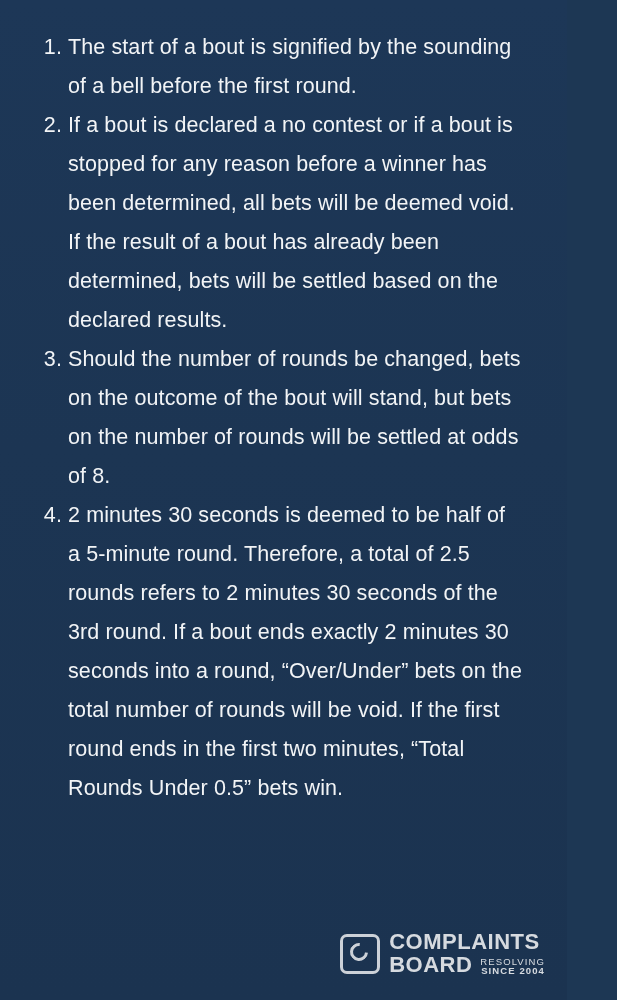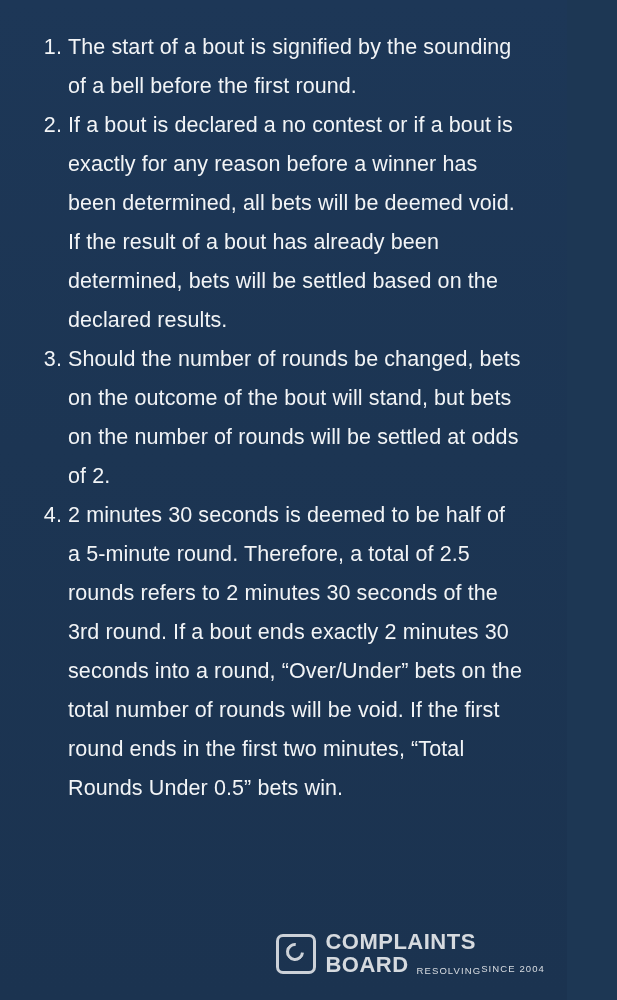--- a/index.html
+++ b/index.html
@@ -98,47 +98,48 @@
   .watermark .wm-sub {
     font-size: 9.5px;
     letter-spacing: 1.1px;
     display: block;
     margin-top: 2px;
   }
   .watermark .wm-sub2 {
     font-size: 9.5px;
     letter-spacing: 1.1px;
     display: block;
+    font-weight: bold;
   }
   .wm-right {
     display: flex;
-    flex-direction: row;
+    flex-direction: column;
     justify-content: center;
     text-align: right;
   }
   .wm-row2 {
     display: flex;
     align-items: flex-end;
     gap: 8px;
   }
 </style>
 </head>
 <body>
 
 <div class="page">
 
   <ol class="rules">
     <li>
       <p>The start of a bout is signified by the sounding of a bell before the first round.</p>
     </li>
     <li>
-      <p>If a bout is declared a no contest or if a bout is exactly for any reason before a winner has been determined, all bets will be deemed void. If the result of a bout has already been determined, bets will be settled based on the declared results.</p>
+      <p>If a bout is declared a no contest or if a bout is stopped for any reason before a winner has been determined, all bets will be deemed void. If the result of a bout has already been determined, bets will be settled based on the declared results.</p>
     </li>
     <li>
-      <p>Should the number of rounds be changed, bets on the outcome of the bout will stand, but bets on the number of rounds will be settled at odds of 2.</p>
+      <p>Should the number of rounds be changed, bets on the outcome of the bout will stand, but bets on the number of rounds will be settled at odds of 8.</p>
     </li>
     <li>
       <p>2 minutes 30 seconds is deemed to be half of a 5-minute round. Therefore, a total of 2.5 rounds refers to 2 minutes 30 seconds of the 3rd round. If a bout ends exactly 2 minutes 30 seconds into a round, “Over/Under” bets on the total number of rounds will be void. If the first round ends in the first two minutes, “Total Rounds Under 0.5” bets win.</p>
     </li>
   </ol>
 
   <div class="watermark">
     <div class="wm-logo"></div>
     <div class="wm-text">
       <span class="wm-title">COMPLAINTS</span>

